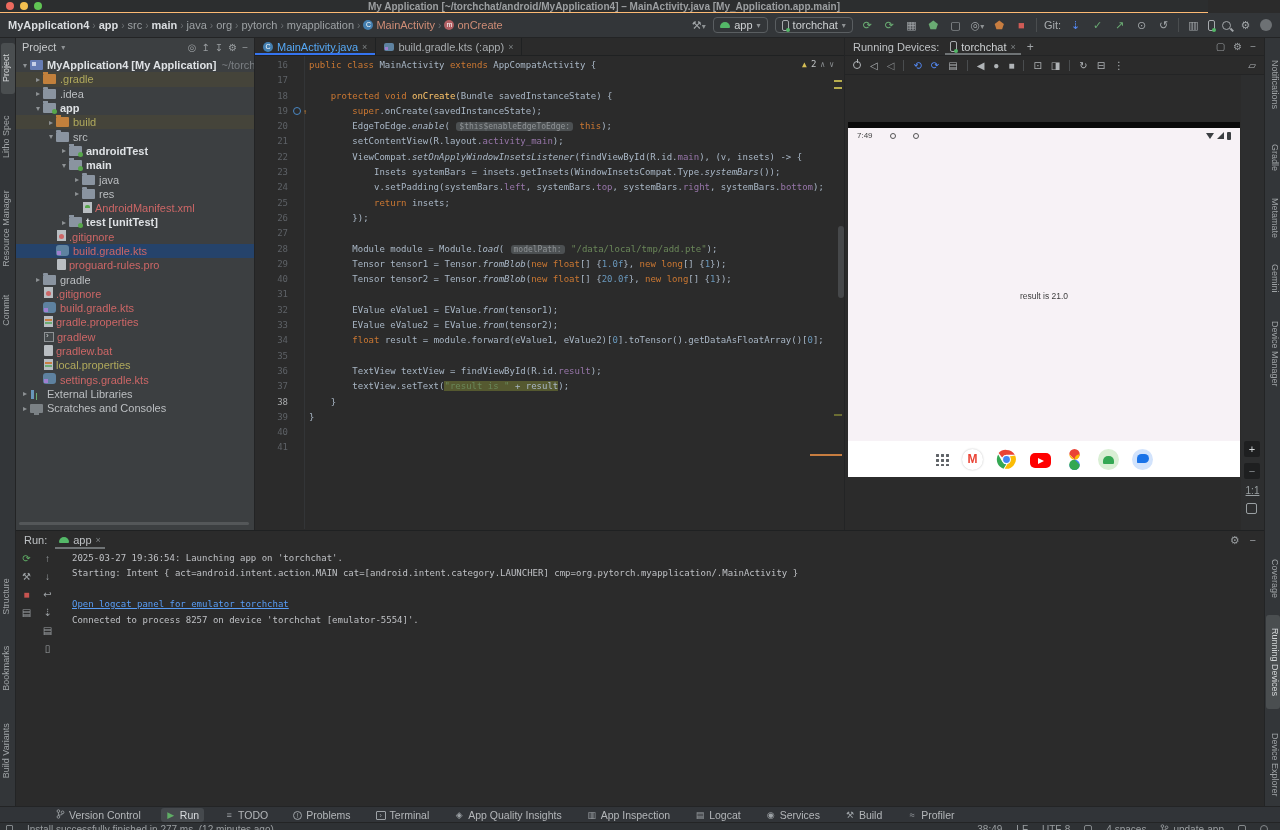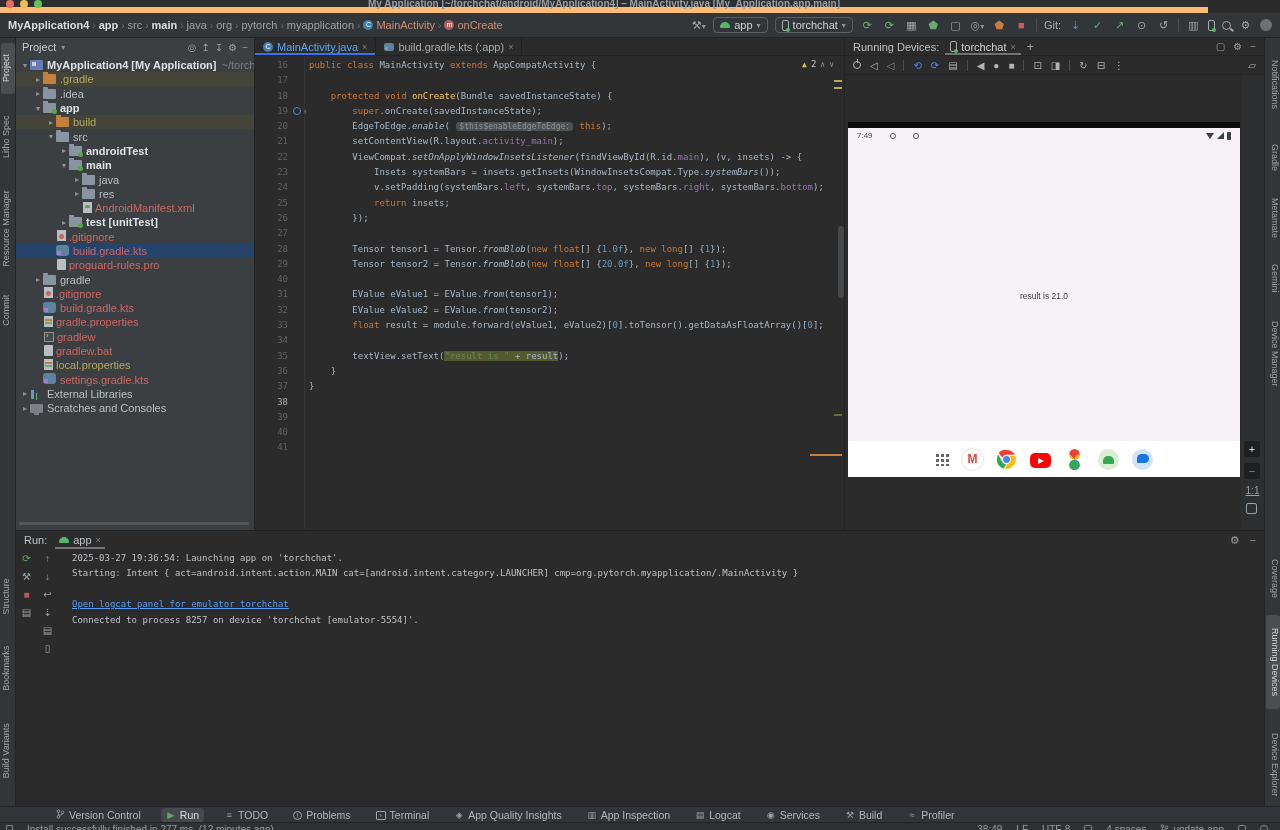--- a/index.html
+++ b/index.html
@@ -2,21 +2,21 @@
 <html><head>
 <meta charset="utf-8">
 <style>
   * { margin:0; padding:0; box-sizing:border-box; }
   html,body { width:1280px; height:830px; overflow:hidden; background:#2b2b2b;
     font-family:"Liberation Sans","DejaVu Sans",sans-serif; -webkit-font-smoothing:antialiased; }
   .abs { position:absolute; }
   body { position:relative; }
 
   
-  #titlebar { left:0; top:0; width:1208px; height:13px; background:#2c2e2f; border-bottom:6px solid #fdba74;
+  #titlebar { left:0; top:0; width:1208px; height:13px; background:#2c2e2f; border-bottom:1px solid #fdba74;
     display:flex; align-items:center; }
   .tl { width:8px; height:8px; border-radius:50%; margin-left:6px; }
   .tl.r{background:#ec6a5e} .tl.y{background:#f4bf4f} .tl.g{background:#61c454}
   #win-title { position:absolute; width:100%; text-align:center; font-size:10px; font-weight:bold; color:#9c9fa1; }
 
   
   #navbar { left:0; top:13px; width:1280px; height:25px; background:#333639; border-bottom:1px solid #232425;
     display:flex; align-items:center; padding:0 8px; }
   #breadcrumbs { display:flex; align-items:center; gap:3px; font-size:11px; color:#9da1a4; white-space:nowrap; }
   .crumb { display:flex; align-items:center; gap:3px; cursor:default; }
@@ -492,27 +492,29 @@
         <div class="cline"><span class="sg-p">    </span><span class="sg-k">protected void </span><span class="sg-fn">onCreate</span><span class="sg-p">(Bundle savedInstanceState) {</span></div>
         <div class="cline"><span class="sg-p">        </span><span class="sg-k">super</span><span class="sg-p">.onCreate(savedInstanceState);</span></div>
         <div class="cline"><span class="sg-p">        EdgeToEdge.</span><span class="sg-sm">enable</span><span class="sg-p">( </span><span class="sg-in">$this$enableEdgeToEdge:</span><span class="sg-p"> </span><span class="sg-k">this</span><span class="sg-p">);</span></div>
         <div class="cline"><span class="sg-p">        setContentView(R.layout.</span><span class="sg-f">activity_main</span><span class="sg-p">);</span></div>
         <div class="cline"><span class="sg-p">        ViewCompat.</span><span class="sg-sm">setOnApplyWindowInsetsListener</span><span class="sg-p">(findViewById(R.id.</span><span class="sg-f">main</span><span class="sg-p">), (v, insets) -&gt; {</span></div>
         <div class="cline"><span class="sg-p">            Insets systemBars = insets.getInsets(WindowInsetsCompat.Type.</span><span class="sg-sm">systemBars</span><span class="sg-p">());</span></div>
         <div class="cline"><span class="sg-p">            v.setPadding(systemBars.</span><span class="sg-f">left</span><span class="sg-p">, systemBars.</span><span class="sg-f">top</span><span class="sg-p">, systemBars.</span><span class="sg-f">right</span><span class="sg-p">, systemBars.</span><span class="sg-f">bottom</span><span class="sg-p">);</span></div>
         <div class="cline"><span class="sg-p">            </span><span class="sg-k">return </span><span class="sg-p">insets;</span></div>
         <div class="cline"><span class="sg-p">        });</span></div>
         <div class="cline"></div>
+        <div class="cline"><span class="sg-p">        Module module = Module.</span><span class="sg-sm">load</span><span class="sg-p">( </span><span class="sg-in">modelPath:</span><span class="sg-p"> </span><span class="sg-s">"/data/local/tmp/add.pte"</span><span class="sg-p">);</span></div>
         <div class="cline"><span class="sg-p">        Tensor tensor1 = Tensor.</span><span class="sg-sm">fromBlob</span><span class="sg-p">(</span><span class="sg-k">new float</span><span class="sg-p">[] {</span><span class="sg-n">1.0f</span><span class="sg-p">}, </span><span class="sg-k">new long</span><span class="sg-p">[] {</span><span class="sg-n">1</span><span class="sg-p">});</span></div>
         <div class="cline"><span class="sg-p">        Tensor tensor2 = Tensor.</span><span class="sg-sm">fromBlob</span><span class="sg-p">(</span><span class="sg-k">new float</span><span class="sg-p">[] {</span><span class="sg-n">20.0f</span><span class="sg-p">}, </span><span class="sg-k">new long</span><span class="sg-p">[] {</span><span class="sg-n">1</span><span class="sg-p">});</span></div>
         <div class="cline"></div>
         <div class="cline"><span class="sg-p">        EValue eValue1 = EValue.</span><span class="sg-sm">from</span><span class="sg-p">(tensor1);</span></div>
         <div class="cline"><span class="sg-p">        EValue eValue2 = EValue.</span><span class="sg-sm">from</span><span class="sg-p">(tensor2);</span></div>
         <div class="cline"><span class="sg-p">        </span><span class="sg-k">float </span><span class="sg-p">result = module.forward(eValue1, eValue2)[</span><span class="sg-n">0</span><span class="sg-p">].toTensor().getDataAsFloatArray()[</span><span class="sg-n">0</span><span class="sg-p">];</span></div>
         <div class="cline"></div>
+        <div class="cline"><span class="sg-p">        TextView textView = findViewById(R.id.</span><span class="sg-f">result</span><span class="sg-p">);</span></div>
         <div class="cline"><span class="sg-p">        textView.setText(</span><span class="sg-shl">"result is "</span><span class="sg-phl"> + result</span><span class="sg-p">);</span></div>
         <div class="cline"><span class="sg-p">    }</span></div>
         <div class="cline"><span class="sg-p">}</span></div>
         <div class="cline"></div>
       </div>
     <div id="inspect-widget">
       <span class="warn">▲</span>
       <span>2</span>
       <span class="chv">∧</span>
       <span class="chv">∨</span>

